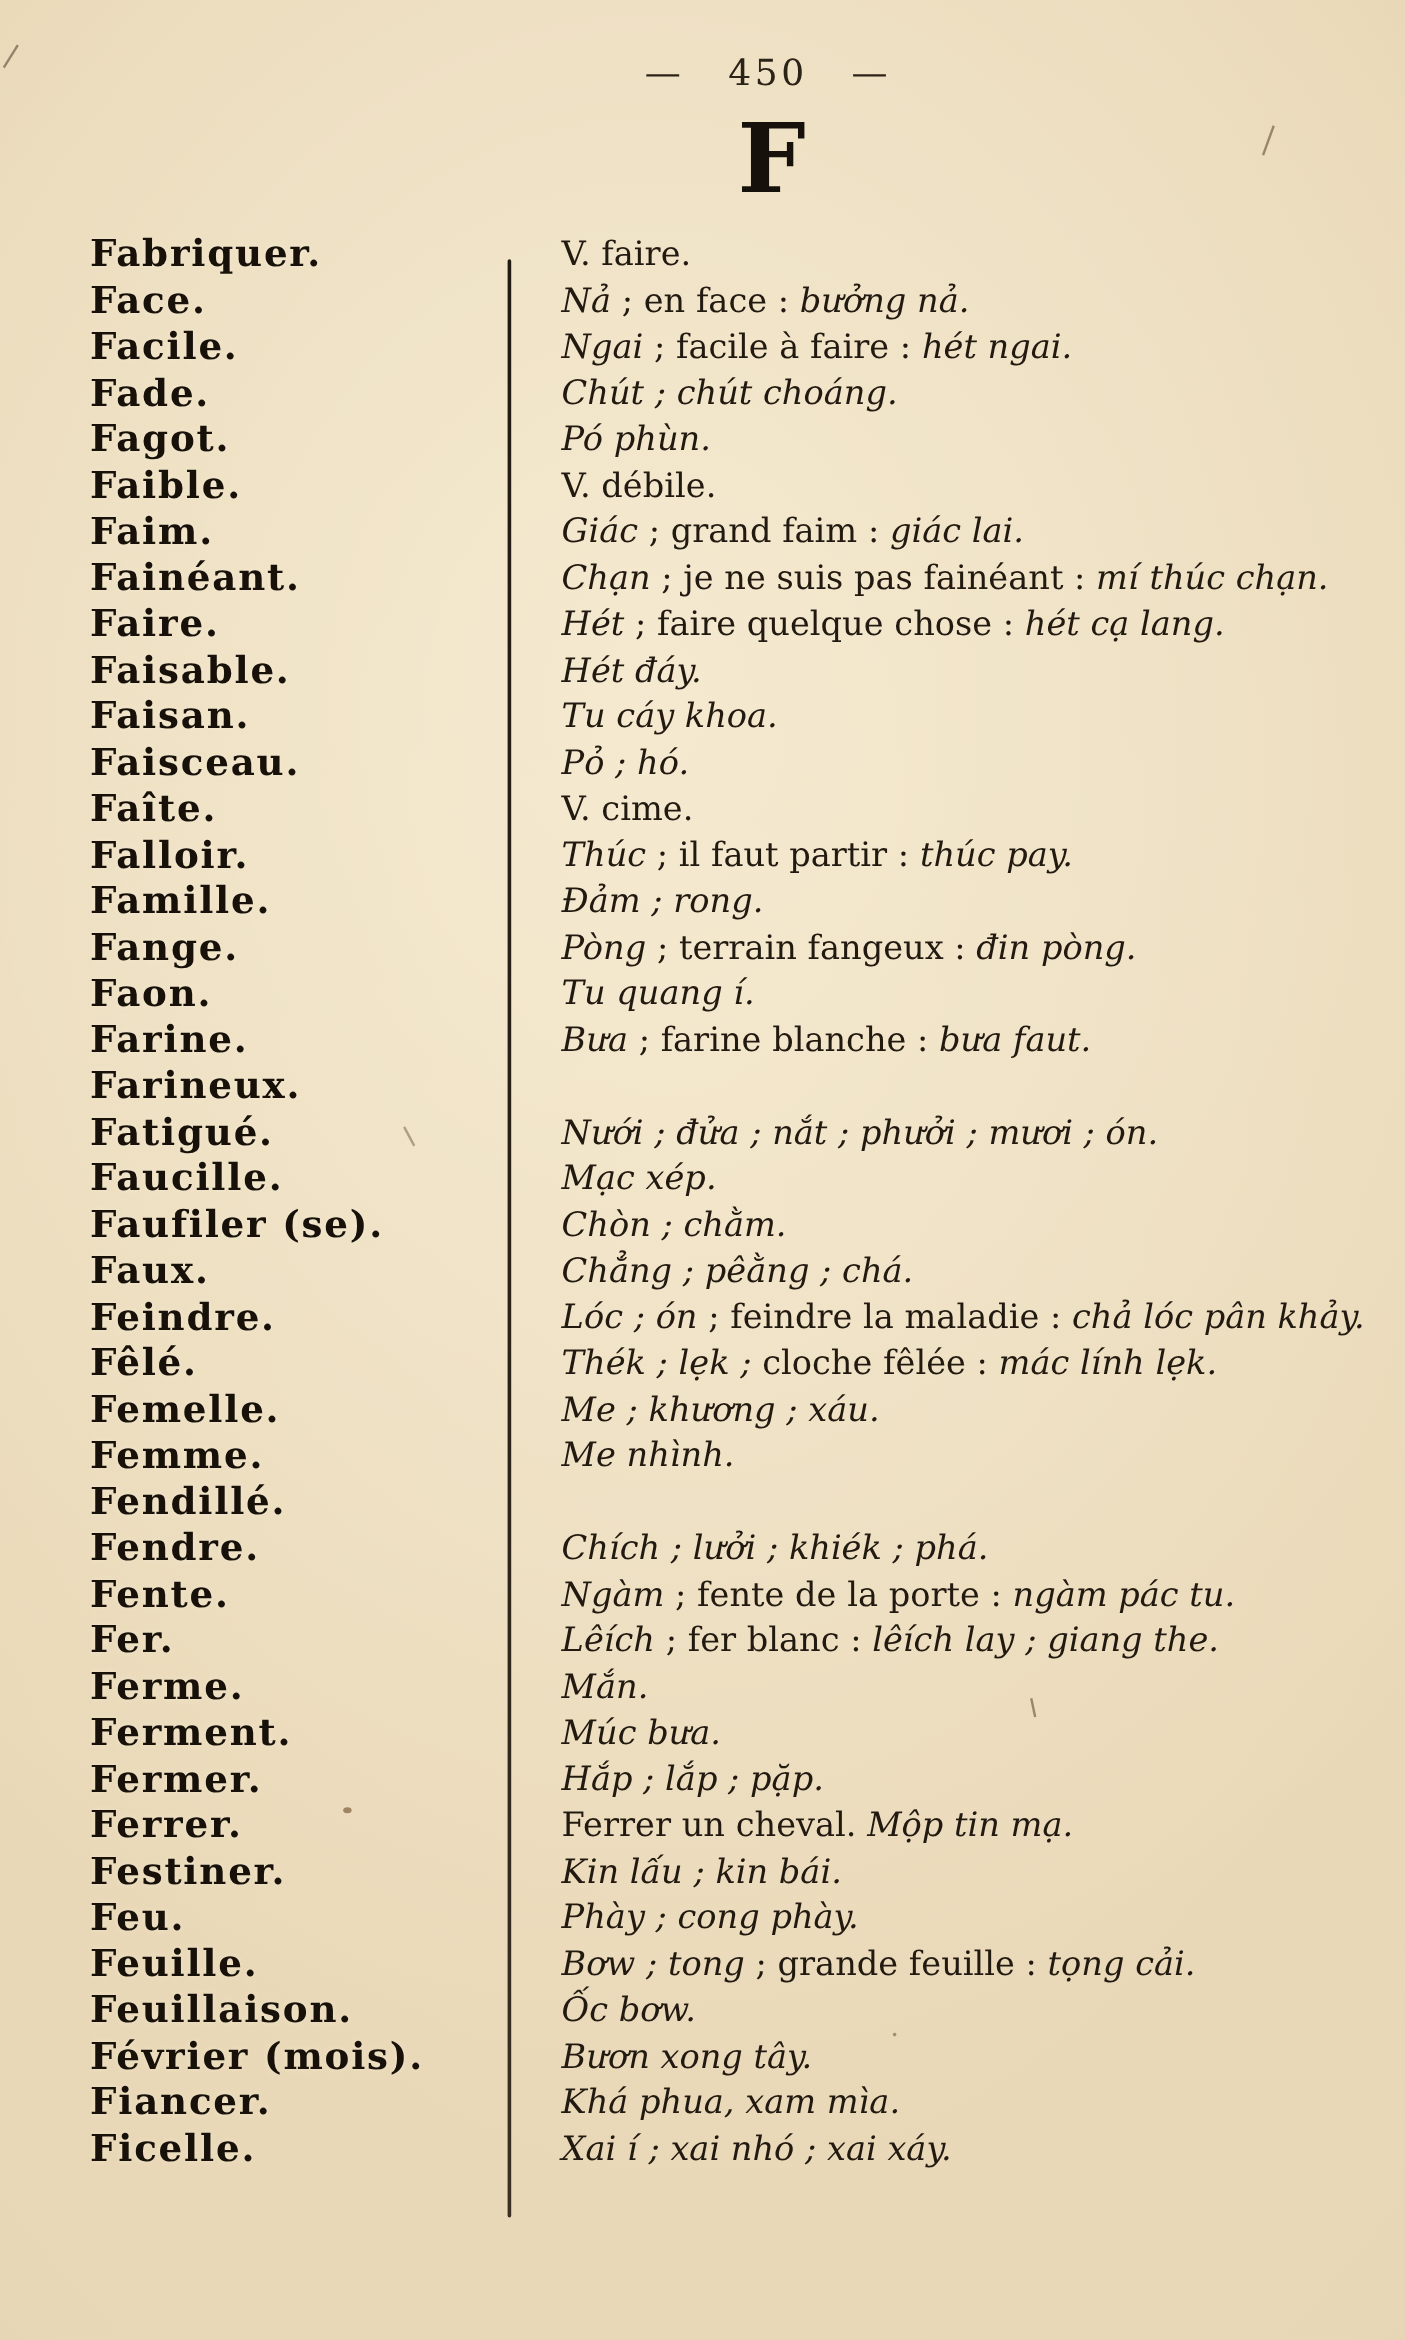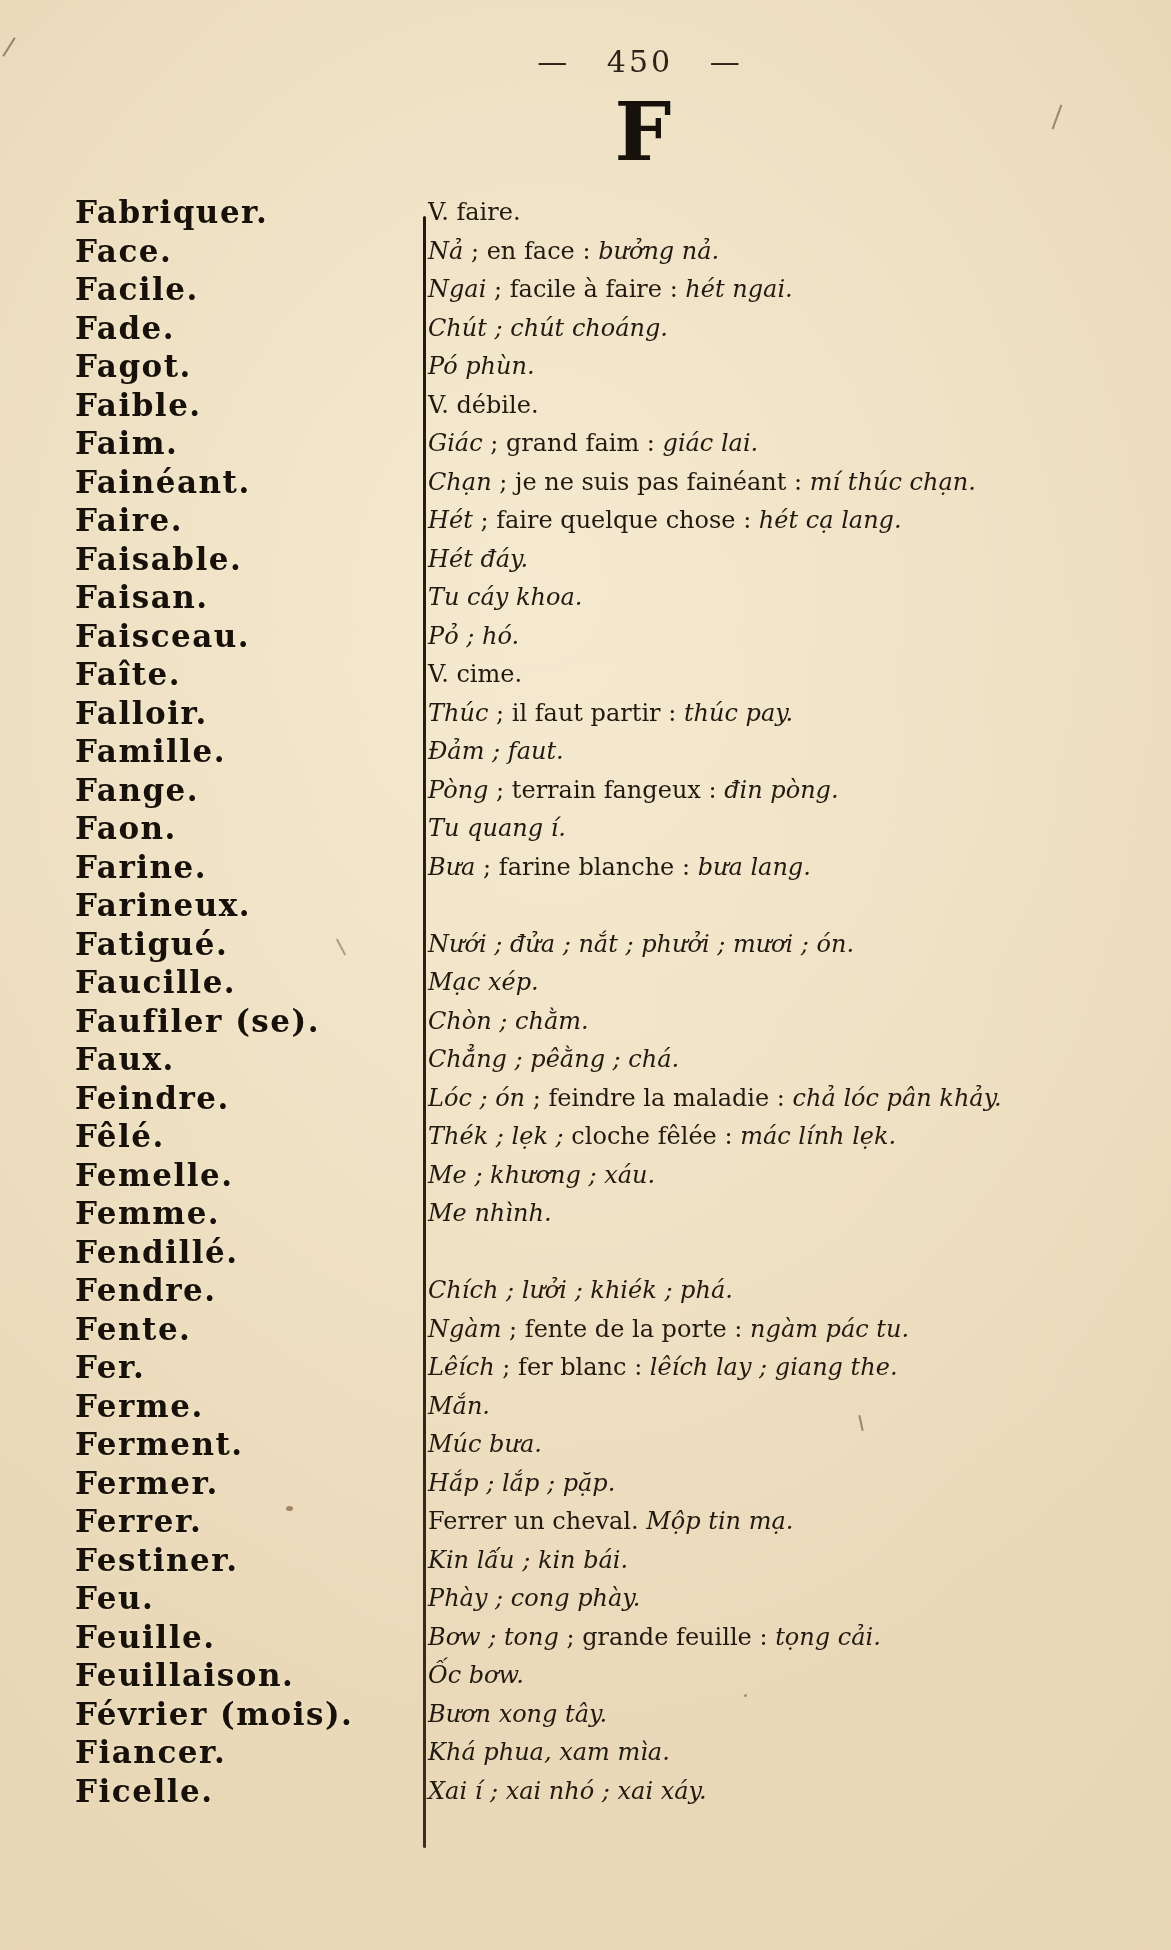--- a/index.html
+++ b/index.html
@@ -31,22 +31,22 @@
   }
   .entries{position:absolute;top:193px;left:0;width:1171px;}
   .row{position:relative;height:38.5px;line-height:38.5px;white-space:nowrap;}
   .word{
     position:absolute;left:75px;
     font-weight:700;font-size:31px;letter-spacing:1.5px;
     color:#17110a;
     text-shadow:0 0 5px rgba(247,238,216,0.55);
   }
   .def{
-    position:absolute;left:428px;
-    font-size:24px;color:#221a10;
+    position:absolute;left:468px;
+    font-size:28px;color:#221a10;
   }
   .def .it{font-style:italic;}
   .def .rm{font-style:normal;}
   
   .speck{position:absolute;background:rgba(84,64,38,0.55);pointer-events:none;}
   .speck.s1{left:1056px;top:104px;width:2px;height:26px;transform:rotate(20deg);}
   .speck.s2{left:8px;top:36px;width:2px;height:22px;transform:rotate(32deg);background:rgba(60,48,30,0.5);}
   .speck.s3{left:286px;top:1506px;width:7px;height:5px;border-radius:50%;background:rgba(110,74,40,0.6);}
   .speck.s4{left:860px;top:1415px;width:2px;height:16px;transform:rotate(-12deg);}
   .speck.s5{left:340px;top:938px;width:2px;height:18px;transform:rotate(-28deg);background:rgba(70,55,34,0.4);}
@@ -111,33 +111,33 @@
       <div class="row">
         <span class="word">Faîte.</span>
         <span class="def"><span class="rm">V. cime.</span></span>
       </div>
       <div class="row">
         <span class="word">Falloir.</span>
         <span class="def"><span class="it">Thúc</span><span class="rm"> ; il faut partir : </span><span class="it">thúc pay.</span></span>
       </div>
       <div class="row">
         <span class="word">Famille.</span>
-        <span class="def"><span class="it">Đảm ; faut.</span></span>
+        <span class="def"><span class="it">Đảm ; rong.</span></span>
       </div>
       <div class="row">
         <span class="word">Fange.</span>
         <span class="def"><span class="it">Pòng</span><span class="rm"> ; terrain fangeux : </span><span class="it">đin pòng.</span></span>
       </div>
       <div class="row">
         <span class="word">Faon.</span>
         <span class="def"><span class="it">Tu quang í.</span></span>
       </div>
       <div class="row">
         <span class="word">Farine.</span>
-        <span class="def"><span class="it">Bưa</span><span class="rm"> ; farine blanche : </span><span class="it">bưa lang.</span></span>
+        <span class="def"><span class="it">Bưa</span><span class="rm"> ; farine blanche : </span><span class="it">bưa faut.</span></span>
       </div>
       <div class="row">
         <span class="word">Farineux.</span>
       </div>
       <div class="row">
         <span class="word">Fatigué.</span>
         <span class="def"><span class="it">Nưới ; đửa ; nắt ; phưởi ; mươi ; ón.</span></span>
       </div>
       <div class="row">
         <span class="word">Faucille.</span>

